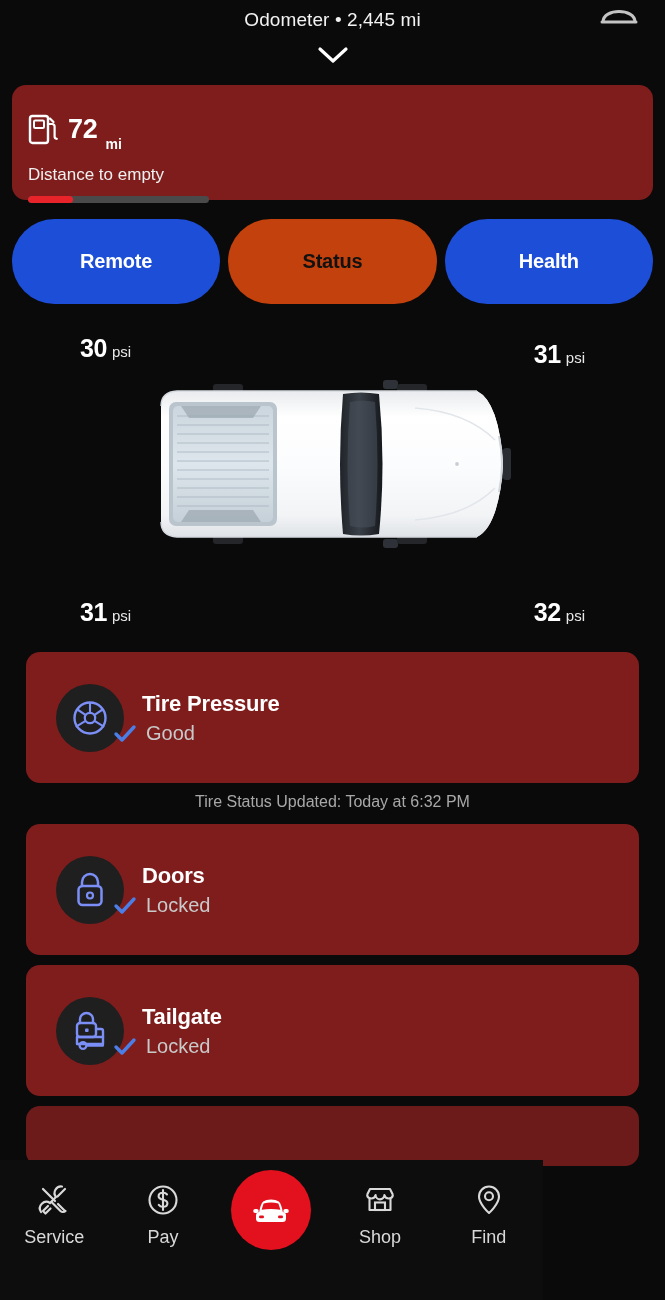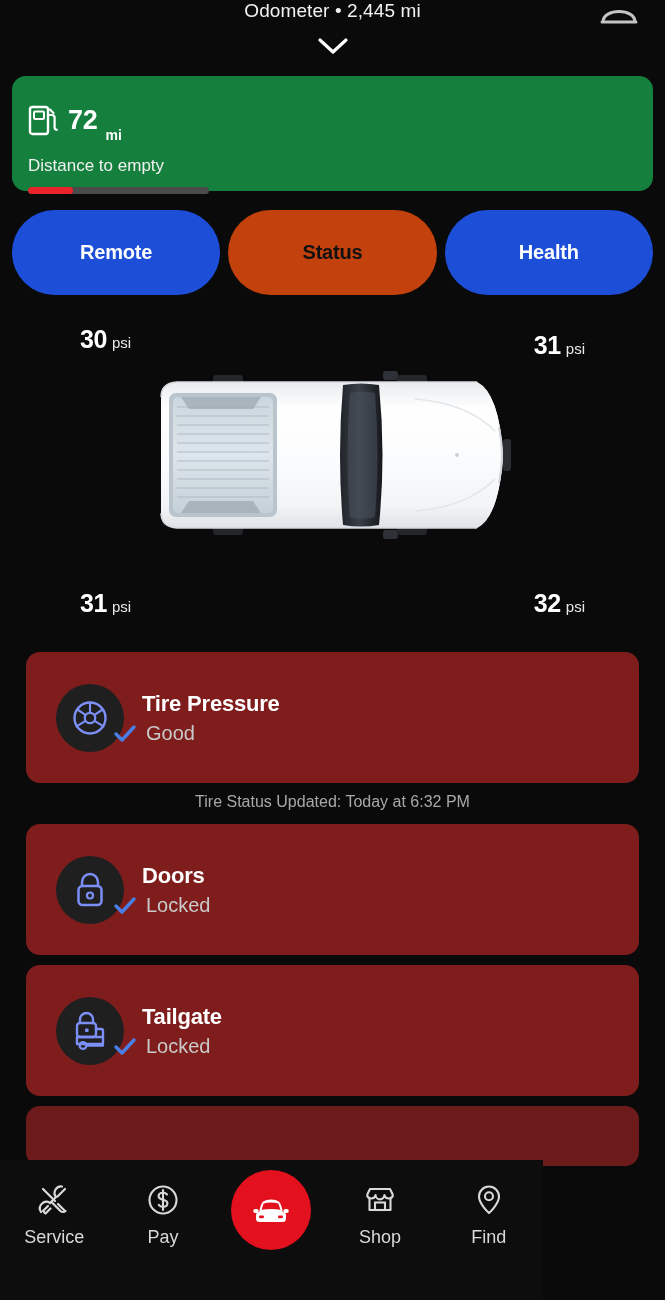--- a/index.html
+++ b/index.html
@@ -5,33 +5,33 @@
   * { margin:0; padding:0; box-sizing:border-box; }
   html, body {
     width:665px; height:1300px;
     background:#0a0a0a;
     font-family:"Liberation Sans", sans-serif;
     overflow:hidden;
   }
   .screen { position:relative; width:665px; height:1300px; background:#0a0a0a; }
 
   
-  .header { position:relative; text-align:center; }
+  .header { position:relative; padding-top:9px; text-align:center; }
   .odometer {
     font-size:19px; color:#f2f2f2; letter-spacing:.1px; font-weight:400;
   }
   .top-right-icon {
     position:absolute; top:-4px; right:24px; width:44px; height:30px;
     overflow:hidden;
   }
   .chevron-wrap { margin-top:14px; display:flex; justify-content:center; }
 
   
   .fuel-card {
-    margin:20px 12px 0 12px; background:#15803d; border-radius:14px;
+    margin:20px 12px 0 12px; background:#7f1d1d; border-radius:14px;
     padding:18px 16px 20px 16px; height:115px; position:relative;
   }
   .fuel-row { display:flex; align-items:center; gap:10px; }
   .fuel-value { font-size:27px; font-weight:700; color:#ffffff; letter-spacing:-.3px; }
   .fuel-unit { font-size:14px; font-weight:700; color:#ffffff; margin-left:-2px; padding-bottom:3px;margin-top:33px; }
   .fuel-label { margin-top:10px; font-size:17px; color:#f0f0f0; font-weight:400; }
   .fuel-track {
     margin-top:11px; width:181px; height:7px; border-radius:4px; background:#4a4a4a;
     overflow:hidden;
   }

